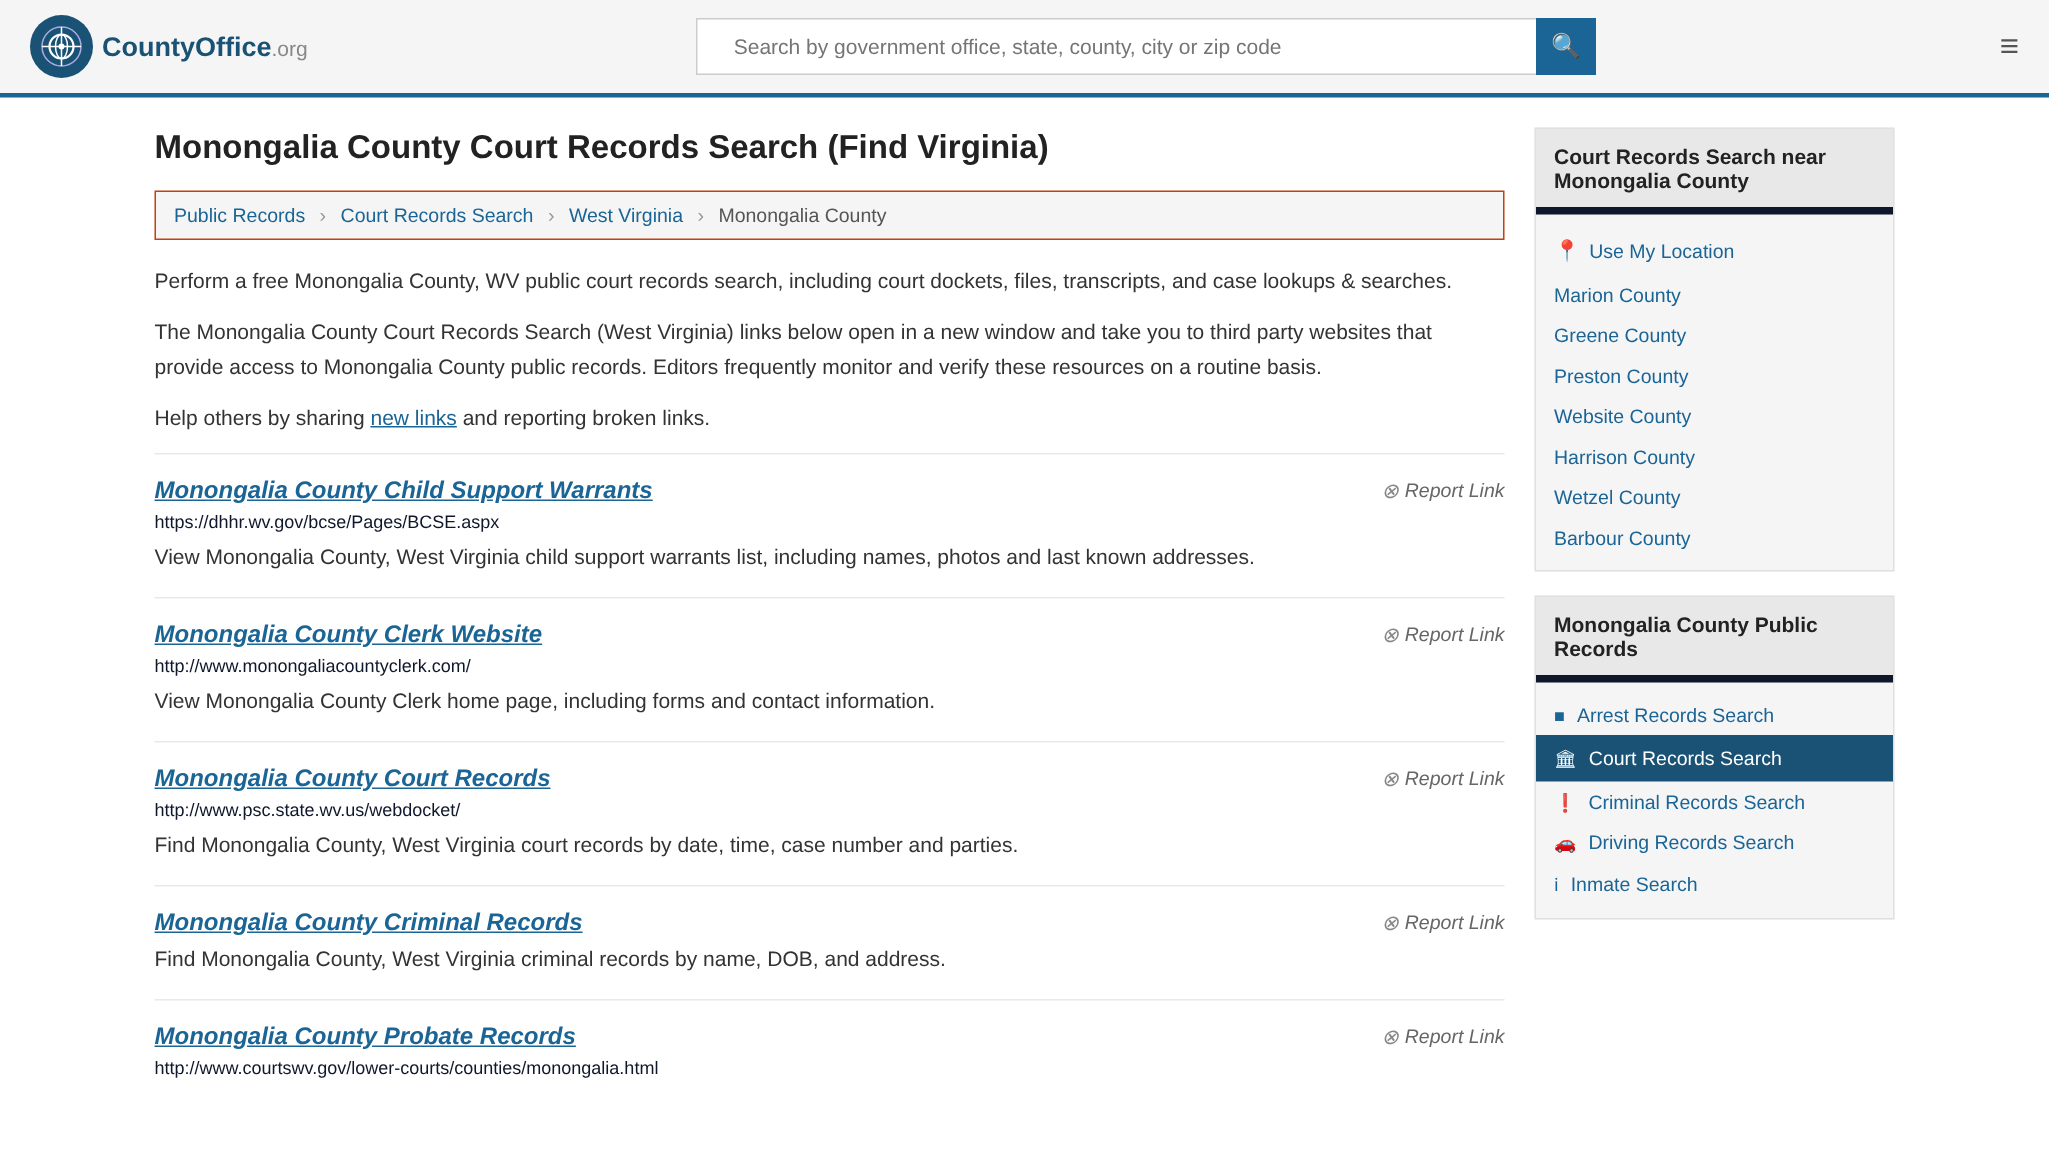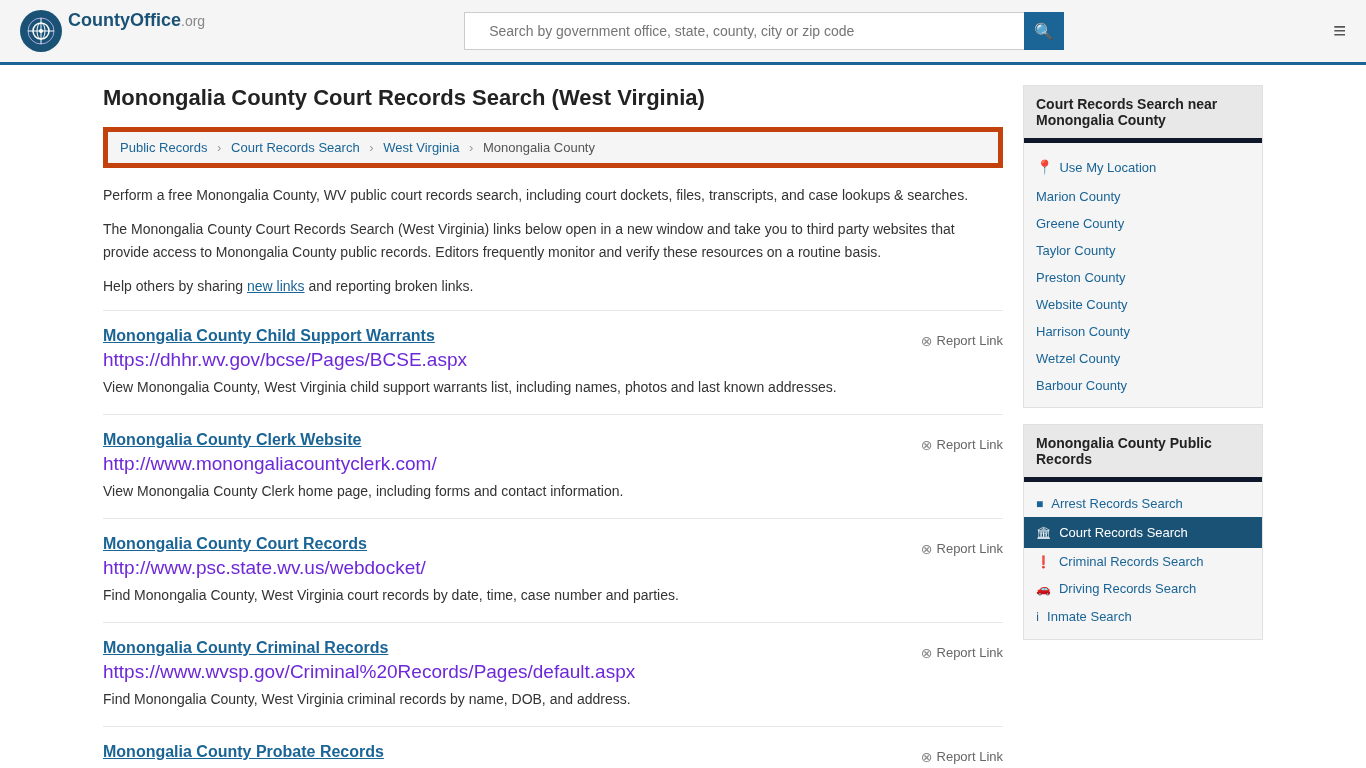--- a/index.html
+++ b/index.html
@@ -9,20 +9,21 @@
     #header {
       background: #f5f5f5;
       border-bottom: 3px solid #1a6496;
       padding: 10px 20px;
       display: flex;
       align-items: center;
       justify-content: space-between;
     }
     #logo-area {
       display: flex;
+      align-items: center;
       gap: 6px;
     }
     #logo-circle {
       width: 42px;
       height: 42px;
       border-radius: 50%;
       background: #1a5276;
       display: flex;
       align-items: center;
       justify-content: center;
@@ -118,37 +119,38 @@
       font-weight: bold;
       color: #1a6496;
       text-decoration: underline;
       cursor: pointer;
       display: inline-block;
       margin-bottom: 4px;
     }
     .result-header {
       display: flex;
       justify-content: space-between;
-      align-items: flex-end;
+      align-items: flex-start;
+      font-style: italic;
     }
     .report-link {
       color: #666;
       font-size: 13px;
       cursor: pointer;
       display: flex;
       align-items: center;
       gap: 4px;
       white-space: nowrap;
       margin-left: 10px;
       flex-shrink: 0;
     }
     .report-icon { font-size: 14px; color: #888; }
     .result-url {
-      color: #6d28d9;
-      font-size: 19px;
+      color: #0f172a;
+      font-size: 12px;
       margin-bottom: 6px;
     }
     .result-desc {
       font-size: 14px;
       color: #333;
       line-height: 1.5;
     }
 
     
     .sidebar-section {
@@ -220,23 +222,23 @@
     <button id="search-button" style="background:#1a6496;border:1px solid #1a6496;color:white;width:40px;height:38px;cursor:pointer;display:flex;align-items:center;justify-content:center;font-size:16px;">
       <span>🔍</span>
     </button>
   </div>
   <div id="menu-icon" style="font-size:22px;cursor:pointer;color:#555;margin-left:10px;">≡</div>
 </div>
 
 <div id="main-container">
 
   <div id="content-area">
-    <h1 id="page-title" style="font-size:22px;font-weight:bold;color:#222;margin-bottom:16px;">Monongalia County Court Records Search (West Virginia)</h1>
-
-    <div id="breadcrumb" style="background:#f5f5f5;border:5px solid #c2410c;padding:8px 12px;margin-bottom:16px;font-size:13px;color:#555;">
+    <h1 id="page-title" style="font-size:22px;font-weight:bold;color:#222;margin-bottom:16px;">Monongalia County Court Records Search (Find Virginia)</h1>
+
+    <div id="breadcrumb" style="background:#f5f5f5;border:1px solid #c2410c;padding:8px 12px;margin-bottom:16px;font-size:13px;color:#555;">
       <a style="color:#1a6496;text-decoration:none;">Public Records</a>
       <span style="margin:0 6px;color:#999;">›</span>
       <a style="color:#1a6496;text-decoration:none;">Court Records Search</a>
       <span style="margin:0 6px;color:#999;">›</span>
       <a style="color:#1a6496;text-decoration:none;">West Virginia</a>
       <span style="margin:0 6px;color:#999;">›</span>
       <span>Monongalia County</span>
     </div>
 
     <p class="desc-para">Perform a free Monongalia County, WV public court records search, including court dockets, files, transcripts, and case lookups &amp; searches.</p>
@@ -280,21 +282,20 @@
     <div class="result-desc">Find Monongalia County, West Virginia court records by date, time, case number and parties.</div>
   </div>
         <div class="result-item">
     <div class="result-header">
       <a class="result-title">Monongalia County Criminal Records</a>
       <span class="report-link">
         <span class="report-icon">⊗</span>
         Report Link
       </span>
     </div>
-    <div class="result-url">https://www.wvsp.gov/Criminal%20Records/Pages/default.aspx</div>
     <div class="result-desc">Find Monongalia County, West Virginia criminal records by name, DOB, and address.</div>
   </div>
         <div class="result-item">
     <div class="result-header">
       <a class="result-title">Monongalia County Probate Records</a>
       <span class="report-link">
         <span class="report-icon">⊗</span>
         Report Link
       </span>
     </div>
@@ -309,21 +310,20 @@
     <div class="sidebar-section">
       <div class="sidebar-section-title">Court Records Search near Monongalia County</div>
       <div class="sidebar-section-body">
         <div class="use-location-link">
           <span style="color:#1a5276;font-size:14px;">📍</span>
           <span style="color:#1a6496;">Use My Location</span>
         </div>
         <div id="nearby-links-container">
             <a class="sidebar-link">Marion County</a>
             <a class="sidebar-link">Greene County</a>
-            <a class="sidebar-link">Taylor County</a>
             <a class="sidebar-link">Preston County</a>
             <a class="sidebar-link">Website County</a>
             <a class="sidebar-link">Harrison County</a>
             <a class="sidebar-link">Wetzel County</a>
             <a class="sidebar-link">Barbour County</a>
           </div>
       </div>
     </div>
 
     <div class="sidebar-section">

